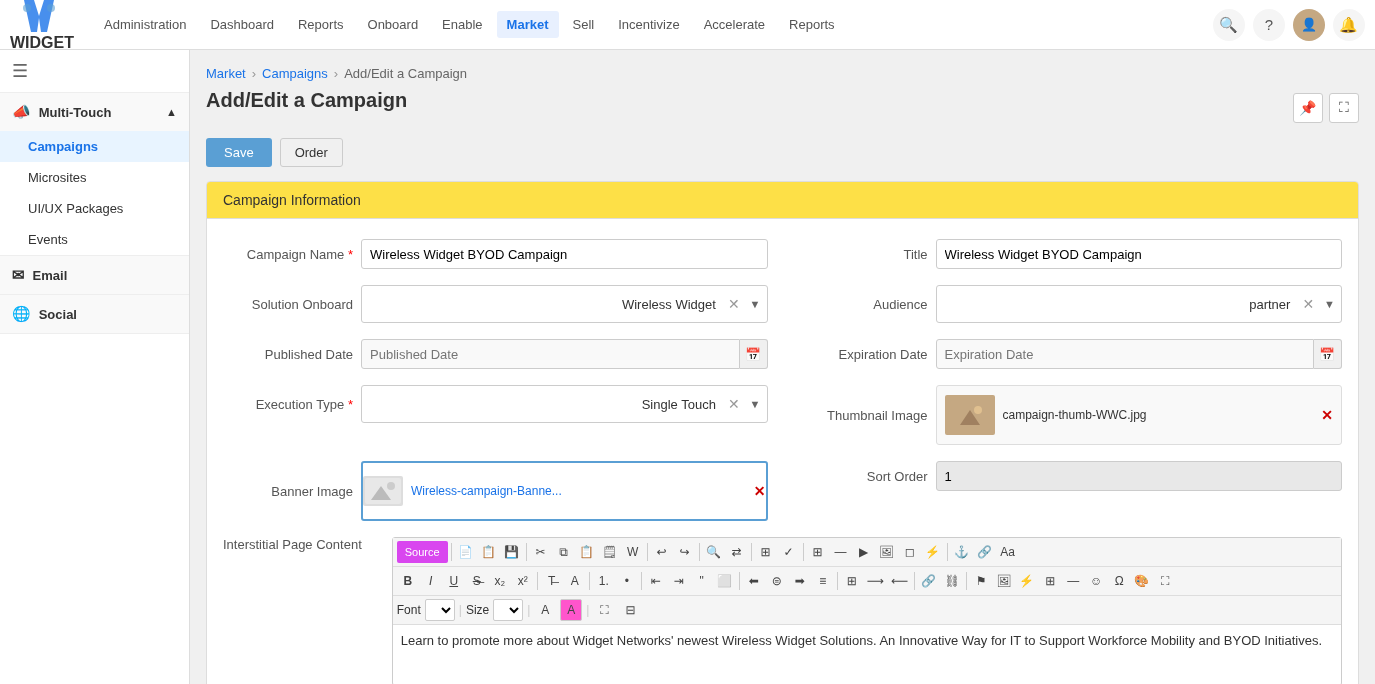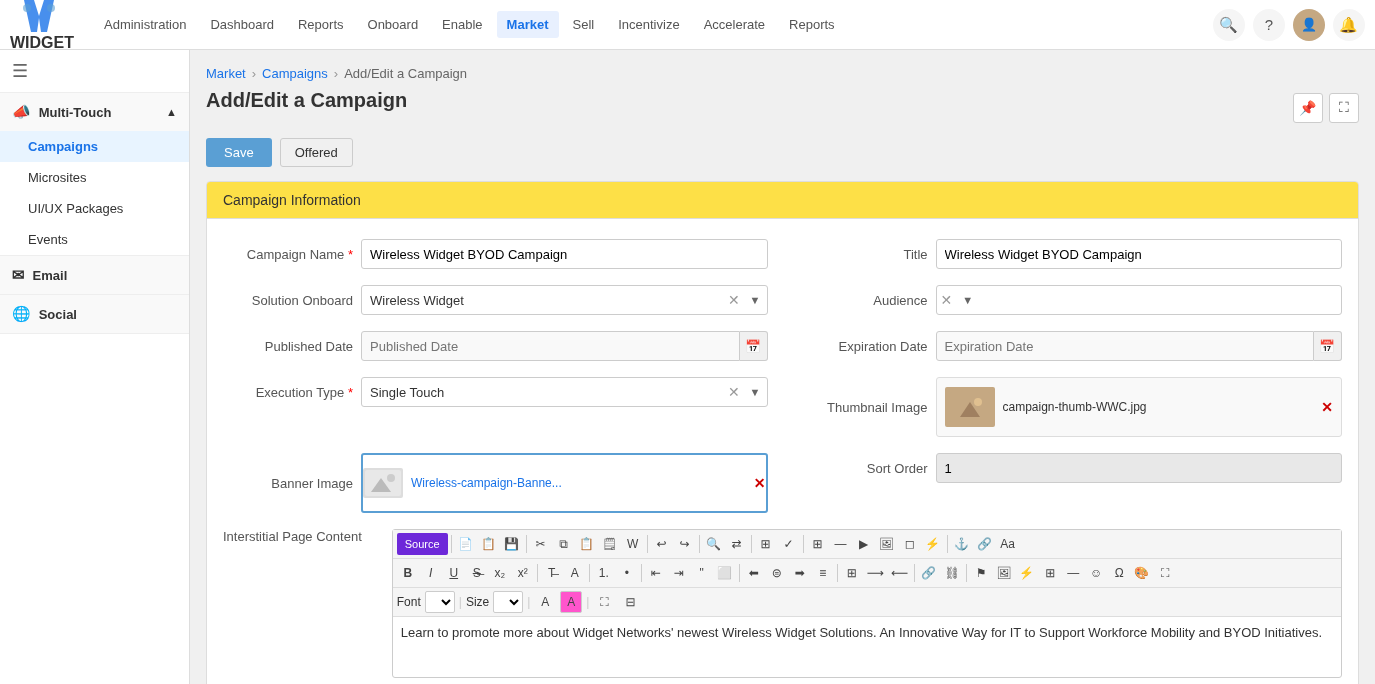--- a/index.html
+++ b/index.html
@@ -246,21 +246,22 @@
     }
 
     .form-select-wrapper {
       flex: 1;
       position: relative;
       display: flex;
       align-items: center;
       border: 1px solid #ccc;
       border-radius: 3px;
       background: #fff;
-      height: 30px;
+      height: 38px;
+      text-align: right;
     }
     .form-select-value {
       flex: 1;
       padding: 5px 8px;
       font-size: 13px;
       color: #333;
     }
     .form-select-clear {
       padding: 0 4px;
       color: #999;
@@ -416,21 +417,21 @@
       align-items: center;
       justify-content: center;
     }
     .toolbar-sep {
       width: 1px;
       height: 18px;
       background: #ccc;
       margin: 0 2px;
     }
     .toolbar-source-btn {
-      background: #6d28d9;
+      background: #d946ef;
       color: #fff;
       border: none;
       padding: 2px 8px;
       border-radius: 2px;
       cursor: pointer;
       font-size: 11px;
       height: 22px;
     }
     .toolbar-format-row {
       display: flex;
@@ -529,21 +530,21 @@
   <div style="display:flex; align-items:center; justify-content:space-between; margin-bottom:12px;">
     <h1 class="page-title">Add/Edit a Campaign</h1>
     <div style="display:flex; gap:6px;">
       <button class="icon-action-btn">📌</button>
       <button class="icon-action-btn">⛶</button>
     </div>
   </div>
 
   <div class="action-buttons">
     <button class="btn-save">Save</button>
-    <button class="btn-cancel">Offered</button>
+    <button class="btn-cancel">Order</button>
   </div>
 
   <div class="campaign-panel">
     <div class="campaign-panel-header">Campaign Information</div>
     <div class="campaign-panel-body">
 
       <div class="form-row">
         <div class="form-half">
           <label class="form-label required">Campaign Name</label>
           <input class="form-input" type="text" value="Wireless Widget BYOD Campaign" style="">
@@ -559,20 +560,21 @@
           <label class="form-label">Solution Onboard</label>
           <div class="form-select-wrapper">
             <span class="form-select-value">Wireless Widget</span>
             <span class="form-select-clear">✕</span>
             <span class="form-select-arrow">▼</span>
           </div>
         </div>
         <div class="form-half">
           <label class="form-label">Audience</label>
           <div class="form-select-wrapper">
+            <span class="form-select-value">partner</span>
             <span class="form-select-clear">✕</span>
             <span class="form-select-arrow">▼</span>
           </div>
         </div>
       </div>
 
       <div class="form-row">
         <div class="form-half">
           <label class="form-label">Published Date</label>
           <div class="date-input-wrapper">

